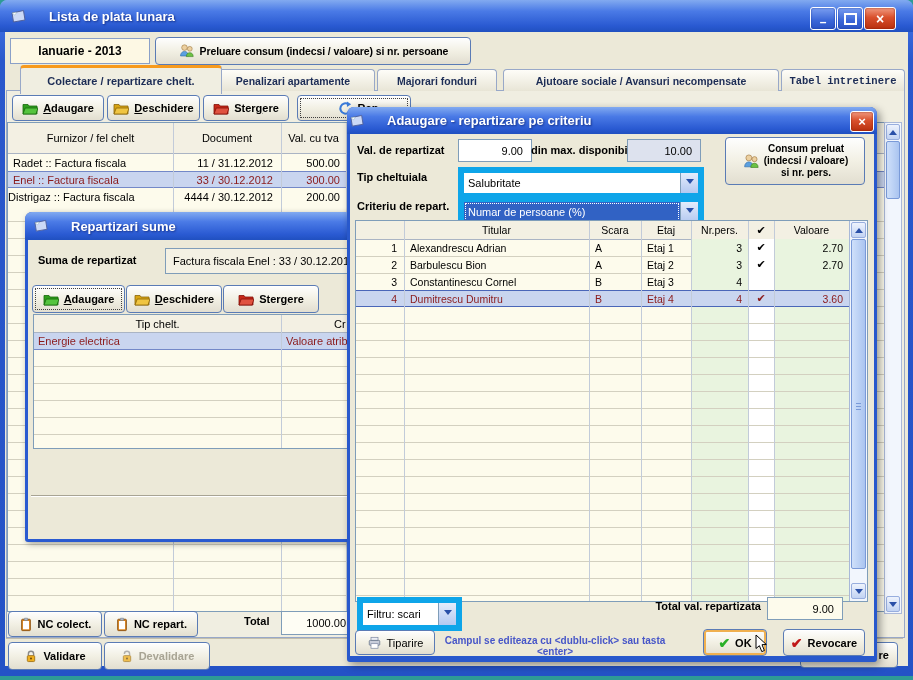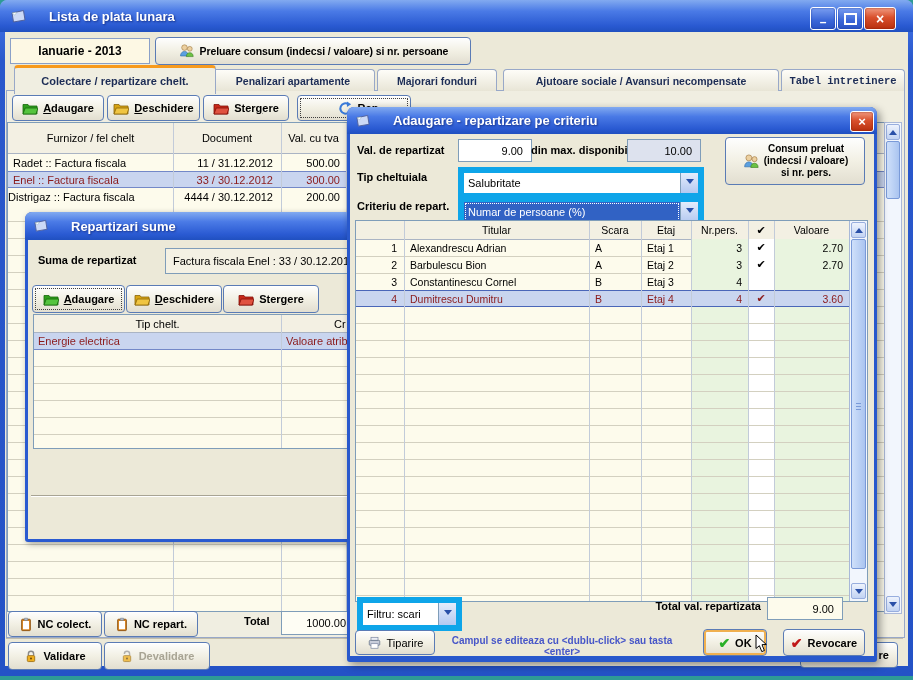--- a/index.html
+++ b/index.html
@@ -106,21 +106,21 @@
             <circle cx="6" cy="4.6" r="2.8" fill="#ecd0a0" stroke="#a07840" stroke-width="0.6"></circle>
             <path d="M2 13c0-3 1.9-4.6 4-4.6s4 1.6 4 4.6z" fill="#5aa0e0" stroke="#2a68a8" stroke-width="0.6"></path>
             <circle cx="11.3" cy="5.8" r="2.4" fill="#ecd0a0" stroke="#a07840" stroke-width="0.6"></circle>
             <path d="M7.8 13.6c0-2.6 1.6-3.9 3.5-3.9s3.4 1.3 3.4 3.9z" fill="#6cc244" stroke="#3a8020" stroke-width="0.6"></path>
           </svg>
       </span>
       <span>Preluare consum (indecsi / valoare) si nr. persoane</span>
     </div>
 
     <div class="panel" style="left:6px;top:90px;width:897px;height:546px;"></div>
-    <div class="tab active" style="left:14px;top:65px;width:200px;height:26px;">
+    <div class="tab active" style="left:20px;top:65px;width:200px;height:26px;">
         <span>Colectare / repartizare chelt.</span>
       </div>
     <div class="tab" style="left:211px;top:69px;width:162px;height:21px;">
         <span>Penalizari apartamente</span>
       </div>
     <div class="tab" style="left:377px;top:69px;width:118px;height:21px;">
         <span>Majorari fonduri</span>
       </div>
     <div class="tab" style="left:503px;top:69px;width:274px;height:21px;">
         <span>Ajutoare sociale / Avansuri necompensate</span>
@@ -311,21 +311,21 @@
         <div class="c" style="width:200px;padding-left:5px;">Valoare atribu</div>
       </div>
       <div class="emptyrows" style="top:35px;height:98px;"></div>
       <div class="vline" style="left:247px;"></div>
     </div>
 
     <div class="divider" style="left:6px;top:283px;width:518px;"></div>
   </div>
 
   <div class="abs" style="left:347px;top:107px;width:530px;height:555px;background:#2858cc;border-radius:7px 7px 3px 3px;z-index:10;box-shadow:3px 3px 8px rgba(0,0,0,.4);">
-    <div class="titlebar round-top" style="left:0;top:0;width:530px;height:27px;padding-left:8px;box-sizing:border-box;">
+    <div class="titlebar round-top" style="left:0;top:0;width:530px;height:27px;padding-left:2px;box-sizing:border-box;">
       <span class="icon">
         <svg width="16" height="14" viewBox="0 0 17 15">
             <path d="M2 4 L13.5 1.5 L15 11 L3.5 13 Z" fill="#ccd9f6" stroke="#51619c" stroke-width="1"></path>
             <path d="M2 4 L6.5 3.2 L5 6.2 Z" fill="#ffffff" stroke="#8aa" stroke-width="0.4"></path>
           </svg>
       </span>
       <span>Adaugare - repartizare pe criteriu</span>
     </div>
     <div class="winbtn red" style="left:503px;top:4px;width:22px;height:19px;font-size:13px;">
         <span>×</span>
@@ -467,21 +467,21 @@
     <div class="xpbtn" style="left:8px;top:523px;width:78px;height:23px;font-weight:normal;">
       <span class="icon">
           <svg width="15" height="14" viewBox="0 0 16 16">
             <rect x="4" y="1.5" width="8" height="3.8" fill="#eceef4" stroke="#7a86a0" stroke-width="0.8"></rect>
             <rect x="2" y="5" width="12" height="5.6" rx="1" fill="#c8cdda" stroke="#5a6880" stroke-width="0.8"></rect>
             <rect x="4" y="8.8" width="8" height="5.2" fill="#fff" stroke="#7a86a0" stroke-width="0.8"></rect>
           </svg>
         </span>
       <span>Tiparire</span>
     </div>
-    <div class="abs hint" style="left:87px;top:528px;width:256px;text-align:center;">Campul se editeaza cu &lt;dublu-click&gt; sau tasta &lt;enter&gt;</div>
+    <div class="abs hint" style="left:80px;top:528px;width:256px;text-align:center;">Campul se editeaza cu &lt;dublu-click&gt; sau tasta &lt;enter&gt;</div>
     <div class="xpbtn default" style="left:356px;top:522px;width:62px;height:25px;">
       <span class="icon" style="color:#2ab028;font-size:14px;font-weight:bold;">✔</span>
       <span>OK</span>
     </div>
     <div class="xpbtn" style="left:436px;top:522px;width:80px;height:25px;">
       <span class="icon" style="color:#c01818;font-size:14px;font-weight:bold;">✔</span>
       <span>Revocare</span>
     </div>
 
     <div class="abs" style="left:408px;top:527px;z-index:20;pointer-events:none;">

